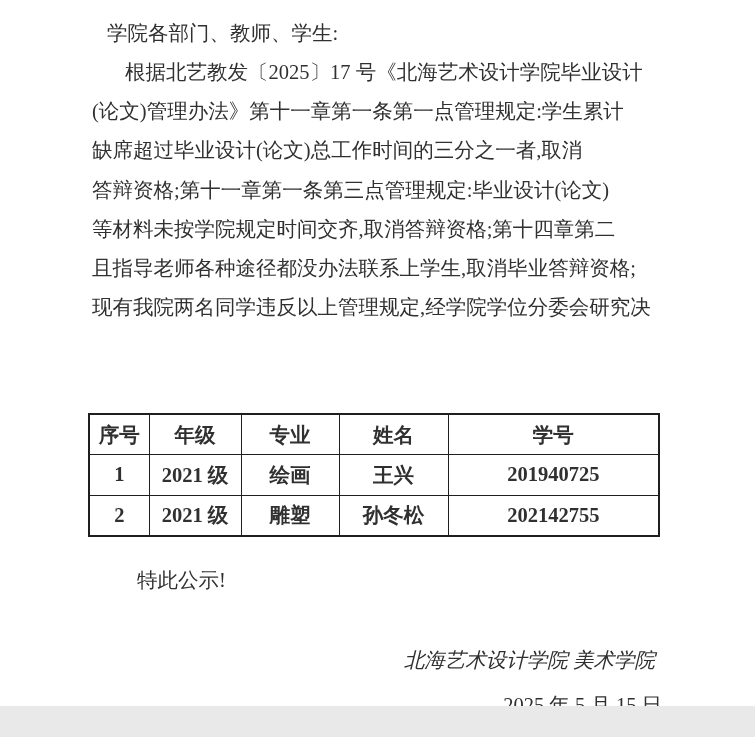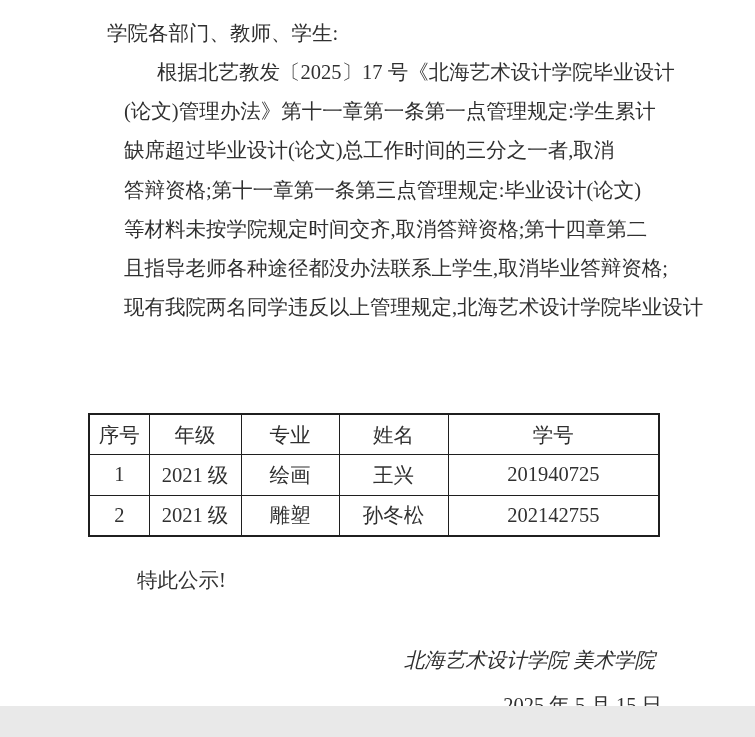--- a/index.html
+++ b/index.html
@@ -28,38 +28,37 @@
   .body-block {
     position: absolute;
     left: 92px;
     top: 53px;
     width: 575px;
   }
   .body-block .line {
     line-height: 39.2px;
     height: 39.2px;
     white-space: pre;
-    margin-left: 32px;
   }
   .body-block .line.first {
     padding-left: 33px;
   }
   table.students {
     position: absolute;
     left: 88px;
     top: 413px;
     width: 570px;
     border-collapse: collapse;
     table-layout: fixed;
     border: 2.2px solid var(--border);
   }
   table.students th,
   table.students td {
     border: 1.5px solid var(--border);
-    font-weight: normal;
+    font-weight: bold;
     text-align: center;
     vertical-align: middle;
     height: 39.3px;
     padding: 0;
     font-size: 20.5px;
     white-space: pre;
   }
   .closing {
     position: absolute;
     left: 137px;
@@ -90,21 +89,21 @@
 
   <div class="salutation">学院各部门、教师、学生:</div>
 
   <div class="body-block">
     <div class="line first">根据北艺教发〔2025〕17 号《北海艺术设计学院毕业设计</div>
     <div class="line">(论文)管理办法》第十一章第一条第一点管理规定:学生累计</div>
     <div class="line">缺席超过毕业设计(论文)总工作时间的三分之一者,取消</div>
     <div class="line">答辩资格;第十一章第一条第三点管理规定:毕业设计(论文)</div>
     <div class="line">等材料未按学院规定时间交齐,取消答辩资格;第十四章第二</div>
     <div class="line">且指导老师各种途径都没办法联系上学生,取消毕业答辩资格;</div>
-    <div class="line">现有我院两名同学违反以上管理规定,北海艺术设计学院毕业设计</div>
+    <div class="line">现有我院两名同学违反以上管理规定,经学院学位分委会研究决</div>
   </div>
 
   <table class="students">
     <colgroup>
       <col style="width:60px">
       <col style="width:92px">
       <col style="width:98px">
       <col style="width:109px">
       <col style="width:211px">
     </colgroup>

